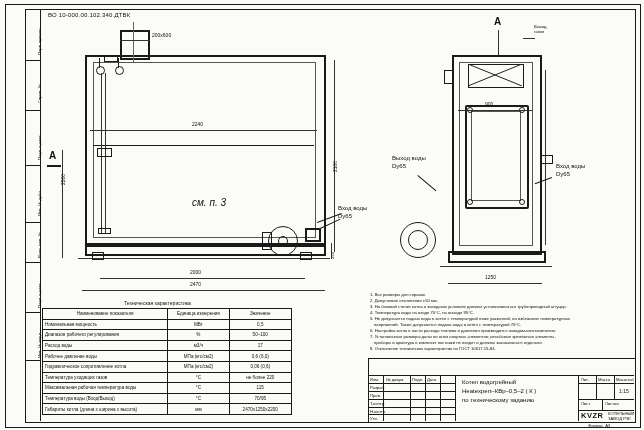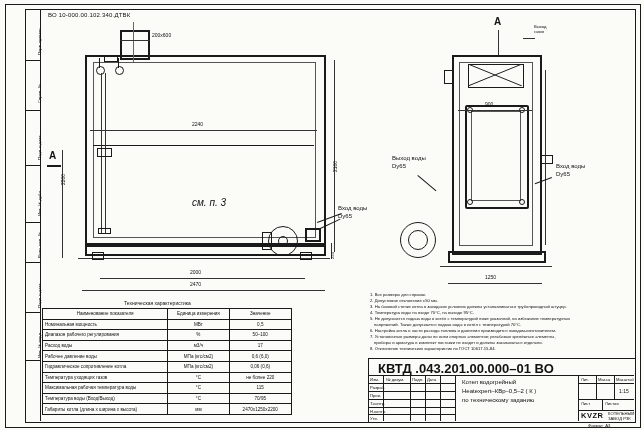--- a/index.html
+++ b/index.html
@@ -220,21 +220,20 @@
           <td>Габариты котла (длина х ширина х высота)</td>
           <td class="ctr">мм</td>
           <td class="ctr">2470х1250х2200</td>
         </tr>
   </tbody>
     </table>
 
   <div class="box" style="left:368px;top:358px;width:266px;height:63px;border-width:1.4px;"></div>
 
   <div class="ln h" style="left:368px;top:375px;width:266px;"></div>
-  <div class="txt xl" style="left:378px;top:361px;">КВТД .043.201.00.000–01 ВО</div>
 
   <div class="ln v" style="left:383px;top:375px;height:46px;"></div>
   <div class="ln v" style="left:410px;top:375px;height:46px;"></div>
   <div class="ln v" style="left:425px;top:375px;height:46px;"></div>
   <div class="ln v" style="left:440px;top:375px;height:46px;"></div>
   <div class="ln v" style="left:455px;top:375px;height:46px;"></div>
   <div class="ln v" style="left:578px;top:375px;height:46px;"></div>
 
   <div class="ln h" style="left:368px;top:383px;width:87px;"></div>
   <div class="ln h" style="left:368px;top:391px;width:87px;"></div>

